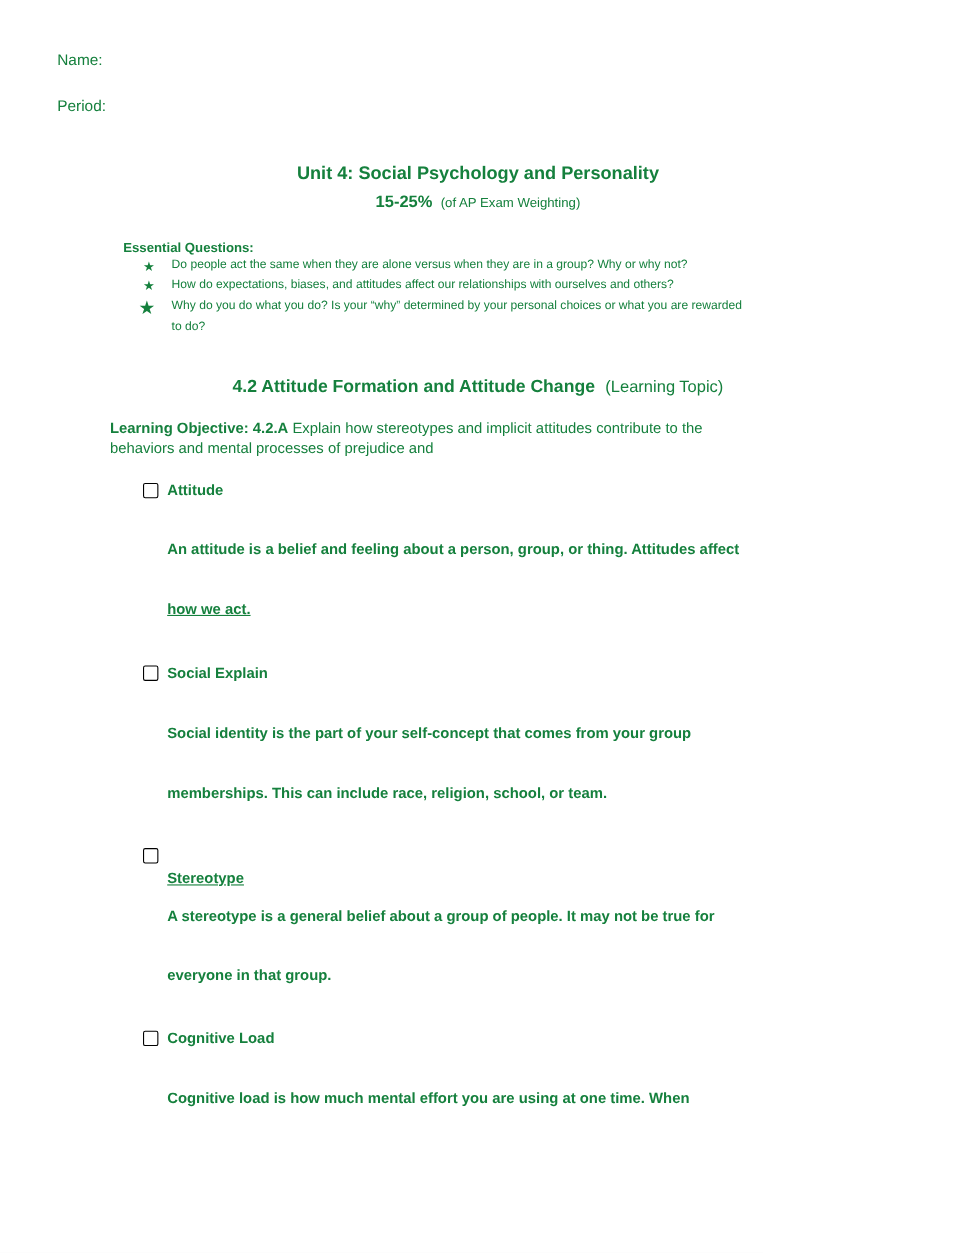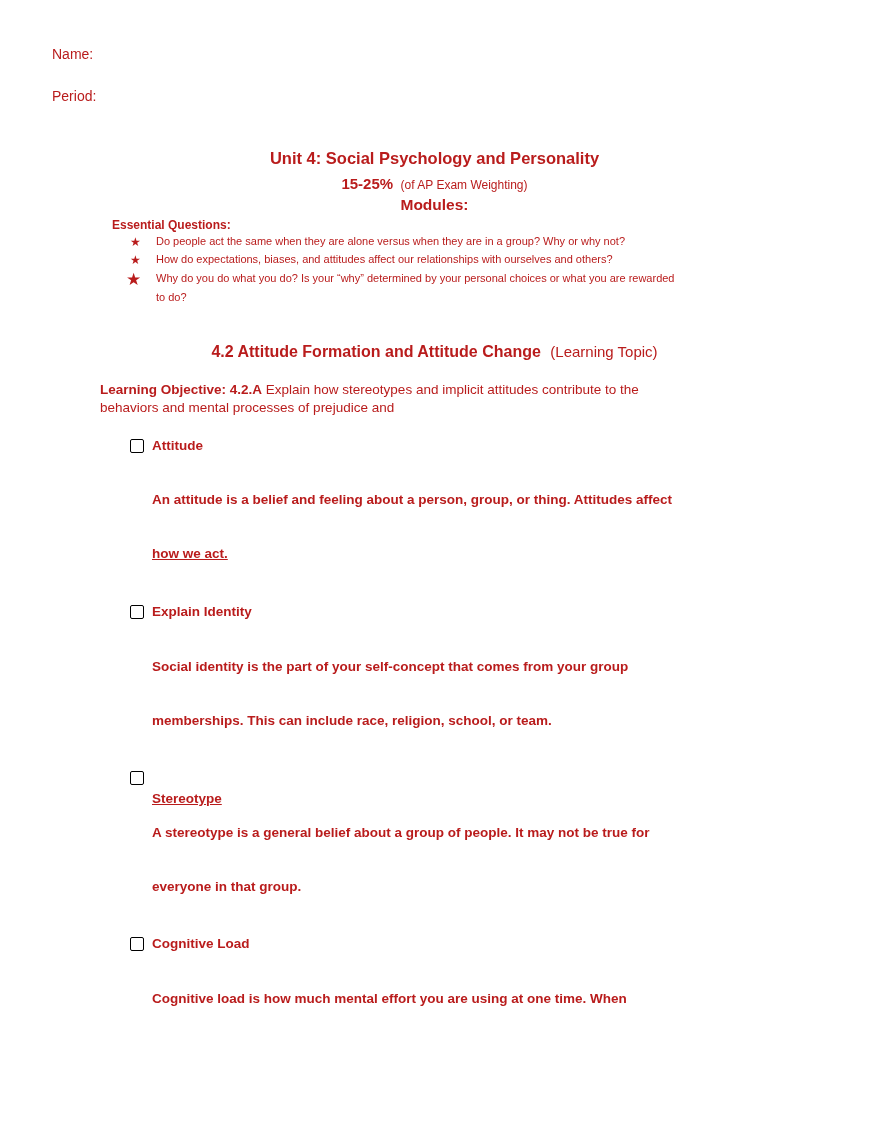--- a/index.html
+++ b/index.html
@@ -2,21 +2,21 @@
 <html><head>
 <meta charset="utf-8">
 <style>
   html, body { margin: 0; padding: 0; background: #e8e8e8; }
   .page {
     position: relative;
     width: 880px;
     height: 1139px;
     background: #ffffff;
     font-family: "Liberation Sans", sans-serif;
-    color: #b91c1c;
+    color: #15803d;
     overflow: hidden;
   }
   .abs { position: absolute; white-space: nowrap; }
   .center { position: absolute; left: 0; width: 869px; text-align: center; white-space: nowrap; }
   .b { font-weight: bold; }
 
   .name-label   { left: 52px; top: 46px;  font-size: 14px; }
   .period-label { left: 52px; top: 88px;  font-size: 14px; }
 
   .unit-title { top: 149px; font-size: 16.5px; font-weight: bold; }
@@ -81,21 +81,20 @@
   <div class="abs name-label">Name:</div>
   <div class="abs period-label">Period:</div>
 
   <div class="center unit-title">Unit 4: Social Psychology and Personality</div>
 
   <div class="center weighting">
     <span class="weighting-percent">15-25%</span>
     <span class="weighting-note">(of AP Exam Weighting)</span>
   </div>
 
-  <div class="center modules">Modules:</div>
 
   <div class="abs eq-heading">Essential Questions:</div>
 
   <span class="star star-1">★</span>
   <div class="abs eq-line eq-l1">Do people act the same when they are alone versus when they are in a group? Why or why not?</div>
 
   <span class="star star-2">★</span>
   <div class="abs eq-line eq-l2">How do expectations, biases, and attitudes affect our relationships with ourselves and others?</div>
 
   <span class="star star-3">★</span>
@@ -111,21 +110,21 @@
     <span class="b">Learning Objective: 4.2.A</span><span> Explain how stereotypes and implicit attitudes contribute to the</span>
   </div>
   <div class="abs lo-line lo-l2">behaviors and mental processes of prejudice and</div>
 
   <span class="checkbox cb-0"></span>
   <div class="abs term-label tl-0">Attitude</div>
   <div class="abs def-line d-00">An attitude is a belief and feeling about a person, group, or thing. Attitudes affect</div>
   <div class="abs def-line d-01">how we act.</div>
 
   <span class="checkbox cb-1"></span>
-  <div class="abs term-label tl-1">Explain Identity</div>
+  <div class="abs term-label tl-1">Social Explain</div>
   <div class="abs def-line d-10">Social identity is the part of your self-concept that comes from your group</div>
   <div class="abs def-line d-11">memberships. This can include race, religion, school, or team.</div>
 
   <span class="checkbox cb-2"></span>
   <div class="abs term-label tl-2">Stereotype</div>
   <div class="abs def-line d-20">A stereotype is a general belief about a group of people. It may not be true for</div>
   <div class="abs def-line d-21">everyone in that group.</div>
 
   <span class="checkbox cb-3"></span>
   <div class="abs term-label tl-3">Cognitive Load</div>

